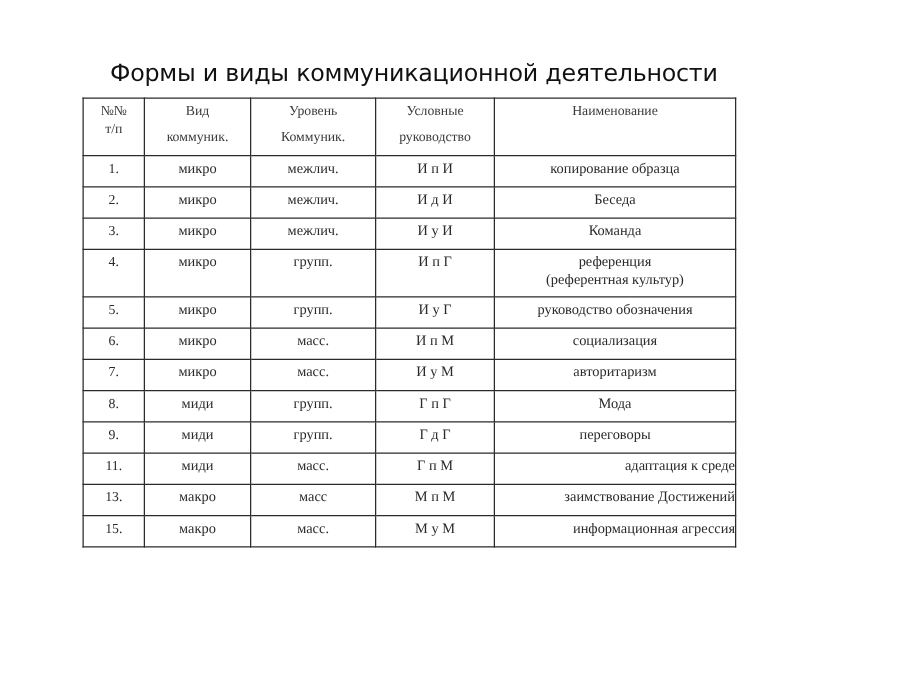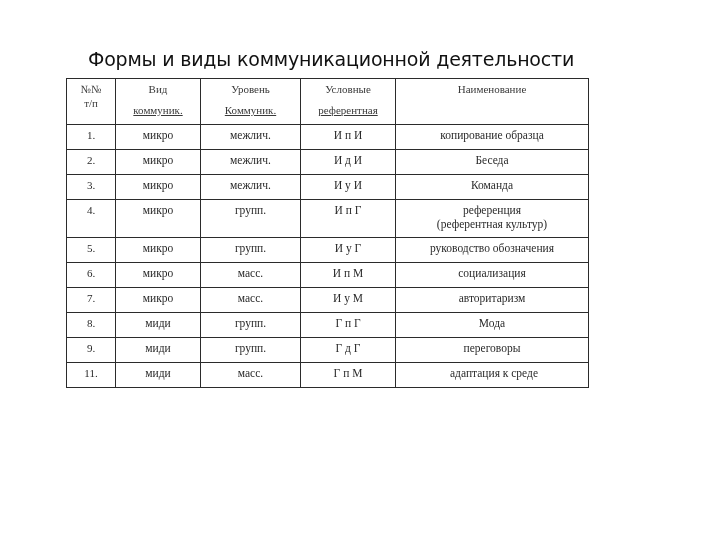--- a/index.html
+++ b/index.html
@@ -47,28 +47,28 @@
       vertical-align: top;
       font-weight: normal;
       line-height: 14px;
     }
     table.grid th {
       height: 42px;
       padding-top: 3px;
       font-size: 11px;
       color: #3a3a3a;
     }
-    table.grid th .l2 { display:block; margin-top: 7px; text-decoration: underline; }
+    table.grid th .l2 { display:block; margin-top: 7px; }
     table.grid td {
       height: 21px;
       padding-top: 3px;
     }
     table.grid tr.tall td { height: 34px; }
     table.grid td.num { font-size: 11px; }
-    table.grid td.name-left { text-align: center; padding-left: 4px; }
+    table.grid td.name-left { text-align: right; padding-left: 4px; }
     .c1 { width: 49px; }
     .c2 { width: 85px; }
     .c3 { width: 100px; }
     .c4 { width: 95px; }
     .c5 { width: 193px; }
   </style>
 </head>
 <body>
 
 <div class="slide-title">Формы и виды коммуникационной деятельности</div>
@@ -91,21 +91,21 @@
         <th>
           <span>Вид</span>
           <span class="l2">коммуник.</span>
         </th>
         <th>
           <span>Уровень</span>
           <span class="l2">Коммуник.</span>
         </th>
         <th>
           <span>Условные</span>
-          <span class="l2">референтная</span>
+          <span class="l2">руководство</span>
         </th>
         <th>
           <span>Наименование</span>
         </th>
       </tr>
     </thead>
     <tbody id="tbody">
         <tr>
           <td class="num"><span>1.</span></td>
           <td><span>микро</span></td>
@@ -169,15 +169,29 @@
           <td><span>Г д Г</span></td>
           <td><span>переговоры</span></td>
         </tr>
         <tr>
           <td class="num"><span>11.</span></td>
           <td><span>миди</span></td>
           <td><span>масс.</span></td>
           <td><span>Г п М</span></td>
           <td class="name-left"><span>адаптация к среде</span></td>
         </tr>
+        <tr>
+          <td class="num"><span>13.</span></td>
+          <td><span>макро</span></td>
+          <td><span>масс</span></td>
+          <td><span>М п М</span></td>
+          <td class="name-left"><span>заимствование Достижений</span></td>
+        </tr>
+        <tr>
+          <td class="num"><span>15.</span></td>
+          <td><span>макро</span></td>
+          <td><span>масс.</span></td>
+          <td><span>М у М</span></td>
+          <td class="name-left"><span>информационная агрессия</span></td>
+        </tr>
       </tbody>
   </table>
 </div>
 
 </body></html>

